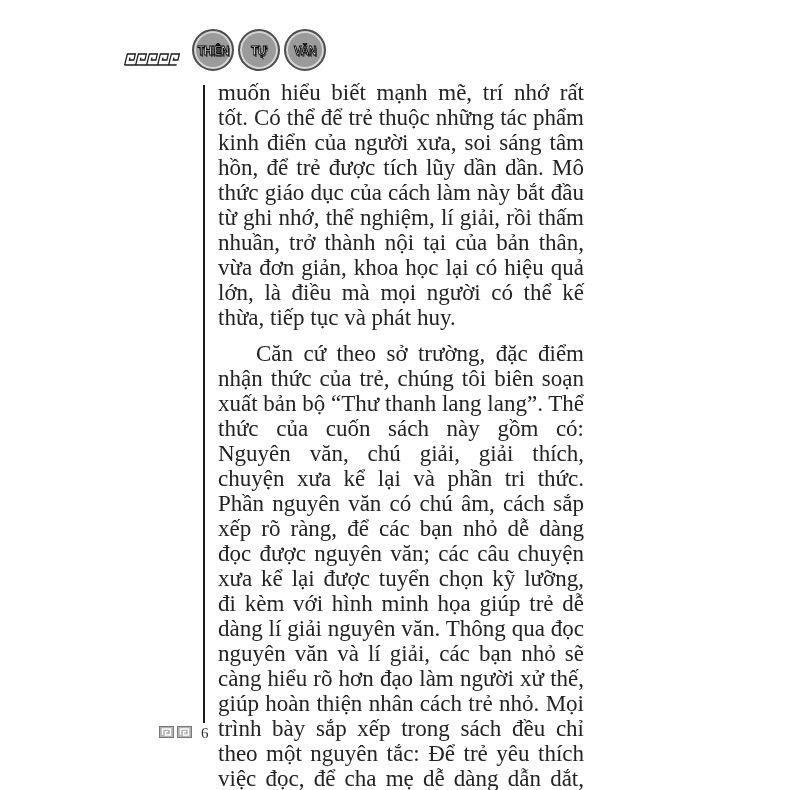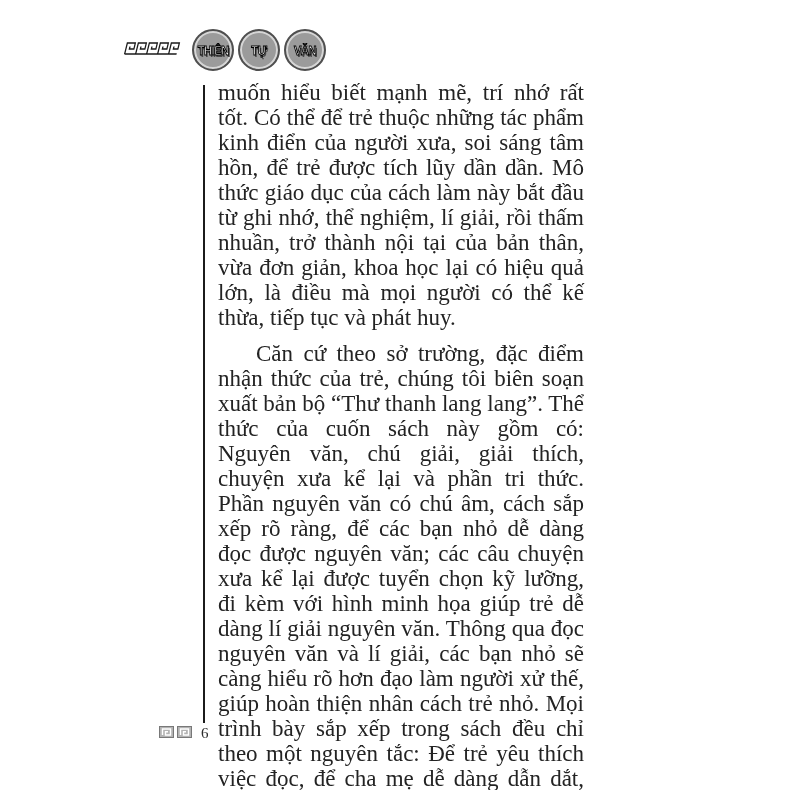--- a/index.html
+++ b/index.html
@@ -16,21 +16,21 @@
     font-family: "Liberation Serif", serif;
   }
 
   
   .header {
     position: absolute;
     left: 112px;
     top: 29px;
     height: 42px;
     display: flex;
-    align-items: flex-start;
+    align-items: flex-end;
   }
   .ornament-band {
     margin-right: 8px;
     margin-top: 12px;
   }
   .badges {
     display: flex;
     gap: 4px;
   }
   .badge {

